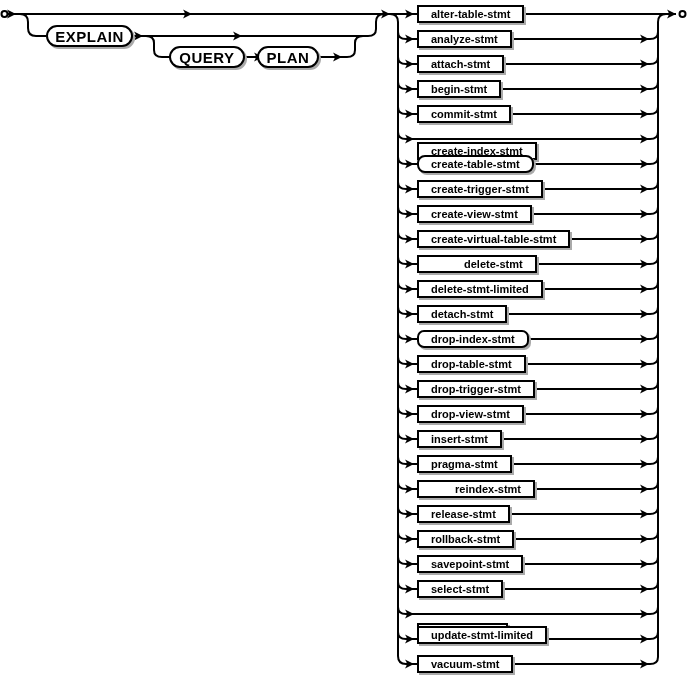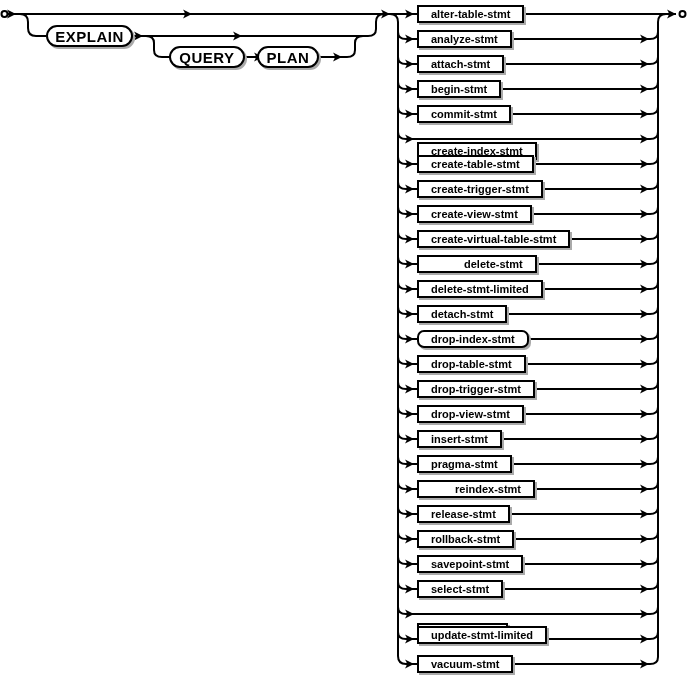--- a/index.html
+++ b/index.html
@@ -180,21 +180,21 @@
       <path d="M650,664 Q658,664 658,657" fill="none" stroke="#000000" stroke-width="2"></path>
       <path d="M414,664 L405,659.5 Q408.5,664 405,668.5 Z" fill="#000000" stroke="none"></path>
     </svg>
   <div id="boxes">
       <div class="stmt-box" style="top: 5px;">alter-table-stmt</div>
       <div class="stmt-box" style="top: 30px;">analyze-stmt</div>
       <div class="stmt-box" style="top: 55px;">attach-stmt</div>
       <div class="stmt-box" style="top: 80px;">begin-stmt</div>
       <div class="stmt-box" style="top: 105px;">commit-stmt</div>
       <div class="stmt-box" style="top: 130px; margin-top: 12px;">create-index-stmt</div>
-      <div class="stmt-box" style="top: 155px;">create-table-stmt</div>
+      <div class="stmt-box" style="top: 155px; border-radius: 8px;">create-table-stmt</div>
       <div class="stmt-box" style="top: 180px;">create-trigger-stmt</div>
       <div class="stmt-box" style="top: 205px;">create-view-stmt</div>
       <div class="stmt-box" style="top: 230px;">create-virtual-table-stmt</div>
       <div class="stmt-box" style="top: 255px; padding-left: 45px;">delete-stmt</div>
       <div class="stmt-box" style="top: 280px;">delete-stmt-limited</div>
       <div class="stmt-box" style="top: 305px;">detach-stmt</div>
       <div class="stmt-box" style="top: 330px; border-radius: 7px;">drop-index-stmt</div>
       <div class="stmt-box" style="top: 355px;">drop-table-stmt</div>
       <div class="stmt-box" style="top: 380px;">drop-trigger-stmt</div>
       <div class="stmt-box" style="top: 405px;">drop-view-stmt</div>

